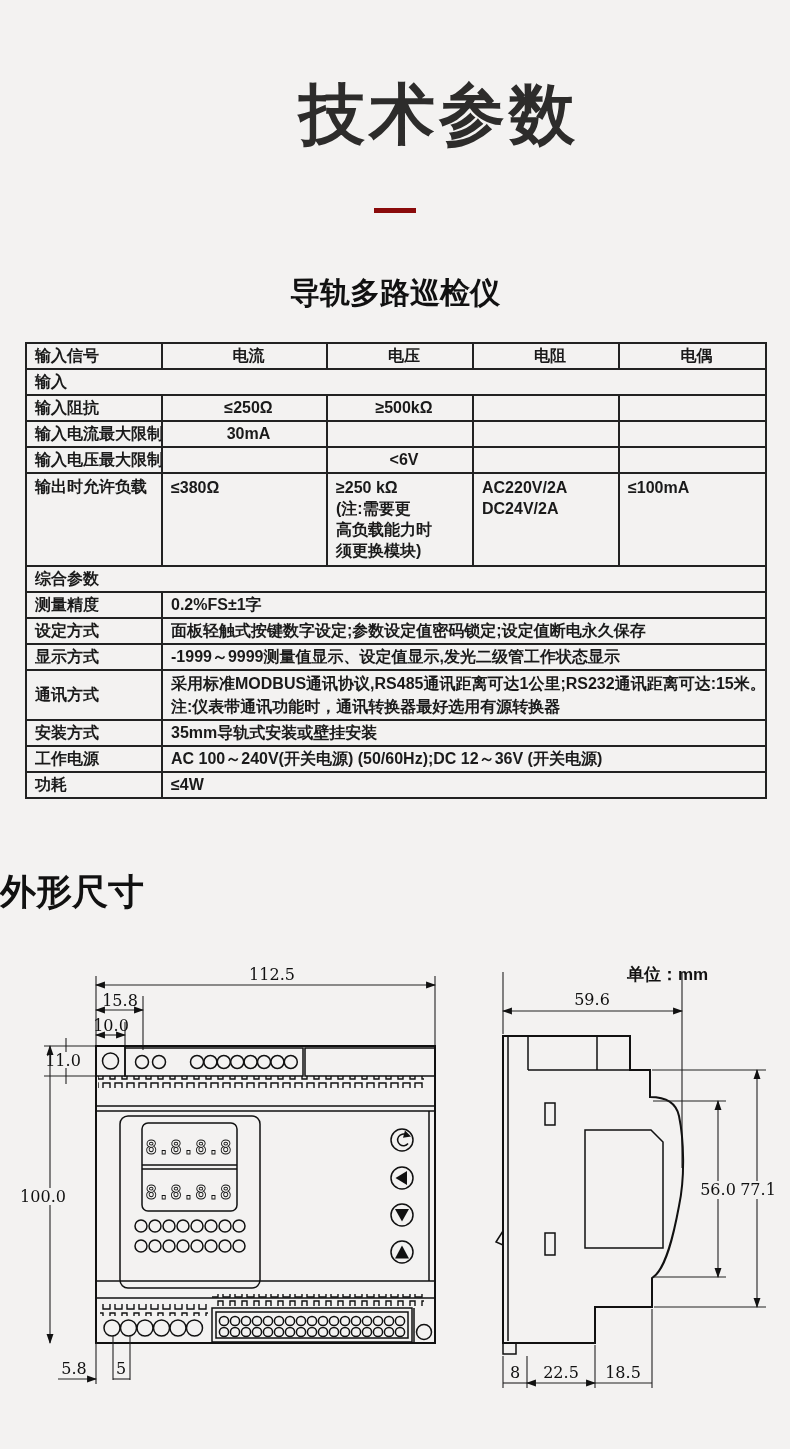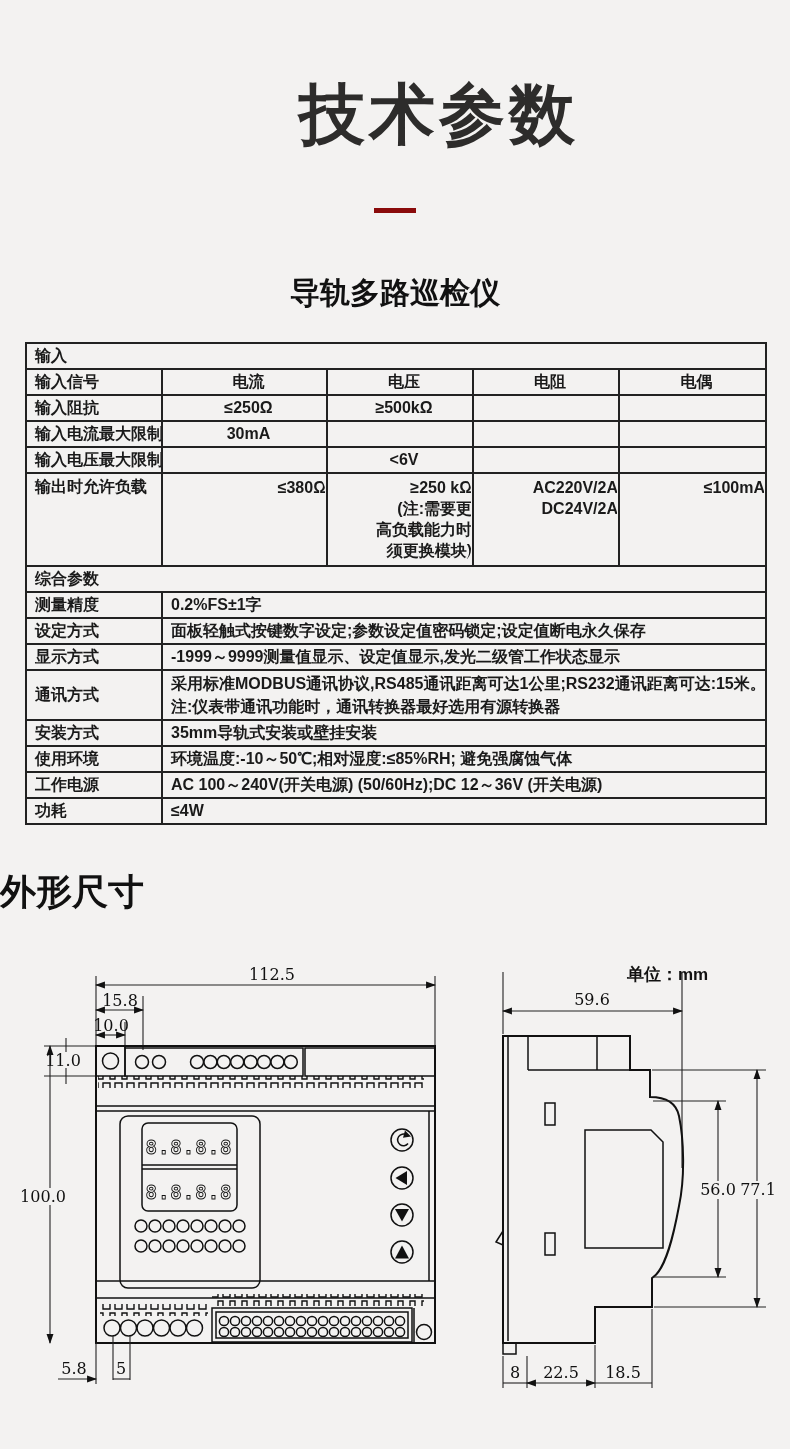--- a/index.html
+++ b/index.html
@@ -24,24 +24,24 @@
     border-collapse:collapse; table-layout:fixed;
   }
   table.spec td {
     border:2px solid #222; font-weight:700; font-size:16px; color:#1a1a1a;
     padding:0 0 0 8px; vertical-align:middle; white-space:nowrap; overflow:hidden;
   }
   td.sec { height:24px; }
   td.lbl { height:24px; }
   td.val { text-align:center; padding:0; }
   td.big { padding:0 0 0 12px; }
-  tr.load td { height:88px; vertical-align:top; padding-top:3px;border-radius:17px; }
+  tr.load td { height:88px; vertical-align:top; padding-top:3px; }
   tr.load td.lbl { padding-top:3px; }
   tr.comm td { height:48px; }
-  .cline { line-height:21px; text-align:right; white-space:nowrap; }
+  .cline { line-height:21px; text-align:left; white-space:nowrap; }
   .lline { line-height:23px; white-space:nowrap; }
   .section2-title {
     position:absolute; top:868px; left:0; width:790px; 
     font-size:36px; font-weight:700; color:#111;
   }
   svg.drawing { position:absolute; top:938px; left:0; }
   .ln  { stroke:#111; stroke-width:1.5; fill:none; }
   .ln2 { stroke:#111; stroke-width:2; fill:none; }
   .dim { stroke:#222; stroke-width:1.1; fill:none; }
   .dimt { font-family:"DejaVu Serif", serif; font-size:16px; fill:#111; }
@@ -61,28 +61,28 @@
 <table class="spec">
   <colgroup>
     <col style="width:136px">
       <col style="width:165px">
       <col style="width:146px">
       <col style="width:146px">
       <col style="width:147px">
   </colgroup>
   <tbody>
       <tr>
-    <td class="sec" colspan="5">输入</td>
-  </tr>
-  <tr>
     <td class="lbl">输入信号</td>
     <td class="val">电流</td>
     <td class="val">电压</td>
     <td class="val">电阻</td>
     <td class="val">电偶</td>
+  </tr>
+  <tr>
+    <td class="sec" colspan="5">输入</td>
   </tr>
   <tr>
     <td class="lbl">输入阻抗</td>
     <td class="val">≤250Ω</td>
     <td class="val">≥500kΩ</td>
     <td class="val"></td>
     <td class="val"></td>
   </tr>
   <tr>
     <td class="lbl">输入电流最大限制</td>
@@ -135,24 +135,20 @@
   <tr class="comm">
     <td class="lbl">通讯方式</td>
     <td class="big" colspan="4">
       <div class="lline">采用标准MODBUS通讯协议,RS485通讯距离可达1公里;RS232通讯距离可达:15米。</div>
       <div class="lline">注:仪表带通讯功能时，通讯转换器最好选用有源转换器</div>
     </td>
   </tr>
   <tr>
     <td class="lbl">安装方式</td>
     <td class="big" colspan="4">35mm导轨式安装或壁挂安装</td>
-  </tr>
-  <tr>
-    <td class="lbl">使用环境</td>
-    <td class="big" colspan="4">环境温度:-10～50℃;相对湿度:≤85%RH; 避免强腐蚀气体</td>
   </tr>
   <tr>
     <td class="lbl">工作电源</td>
     <td class="big" colspan="4">AC 100～240V(开关电源) (50/60Hz);DC 12～36V (开关电源)</td>
   </tr>
   <tr>
     <td class="lbl">功耗</td>
     <td class="big" colspan="4">≤4W</td>
   </tr>
 </tbody>

